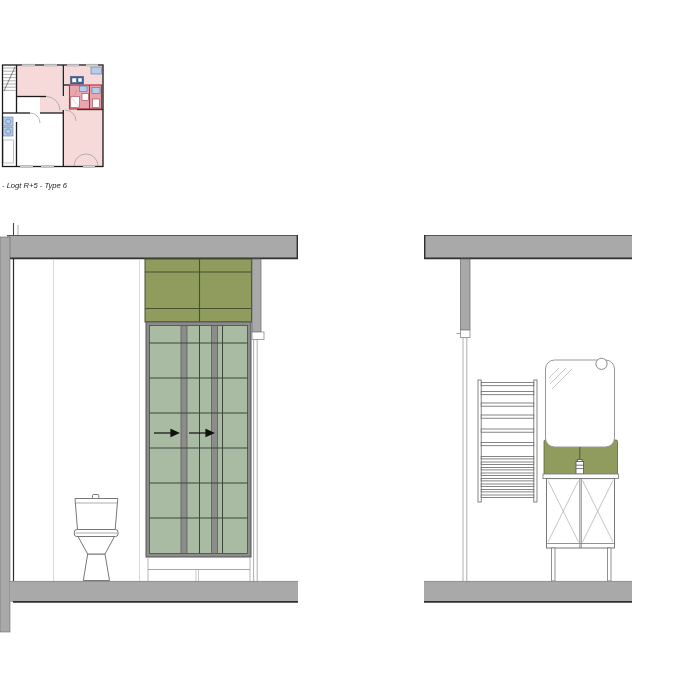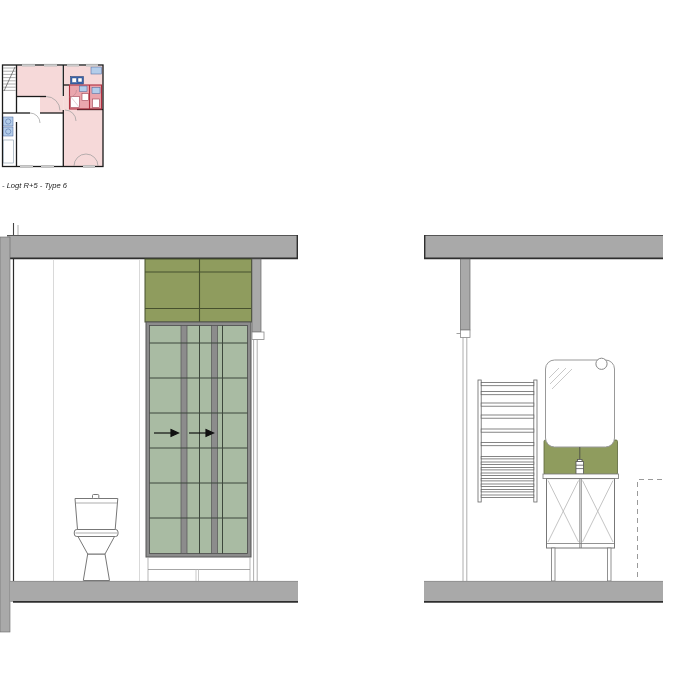--- a/index.html
+++ b/index.html
@@ -1,18 +1,18 @@
 <!DOCTYPE html>
 <html style="--slab-gray: #a9a9a9; --slab-edge: #2e2e2e; --olive-panel: #8f9c5e; --olive-line: #47512e; --glass-green: #a9bba3; --glass-line: #3d473c; --frame-gray: #8c8c8c; --fixture-line: #777777; --faint-line: #cfcfcf; --dash-line: #9a9a9a; --plan-pink: #f6d9d9; --plan-red: #eaa6ad; --plan-red-line: #b03040; --plan-blue: #b3cdea; --plan-blue-dark: #3c69b5; --plan-wall: #1a1a1a; --olive2: #8f9c5e;"><head>
 <meta charset="utf-8">
 <style>
   html,body { margin:0; padding:0; background:#ffffff; }
   .sheet {
     position:relative; width:632px; height:700px; background:#ffffff;
-    font-family:"Liberation Sans", sans-serif; overflow:hidden;padding-left:31px;
+    font-family:"Liberation Sans", sans-serif; overflow:hidden;
   }
   svg.drawing { position:absolute; left:0; top:0; }
   .caption-text {
     font-family:"Liberation Sans", sans-serif;
     font-style:italic;
     font-size:7.6px;
     fill:#1c1c1c;
   }
 </style>
 </head>

